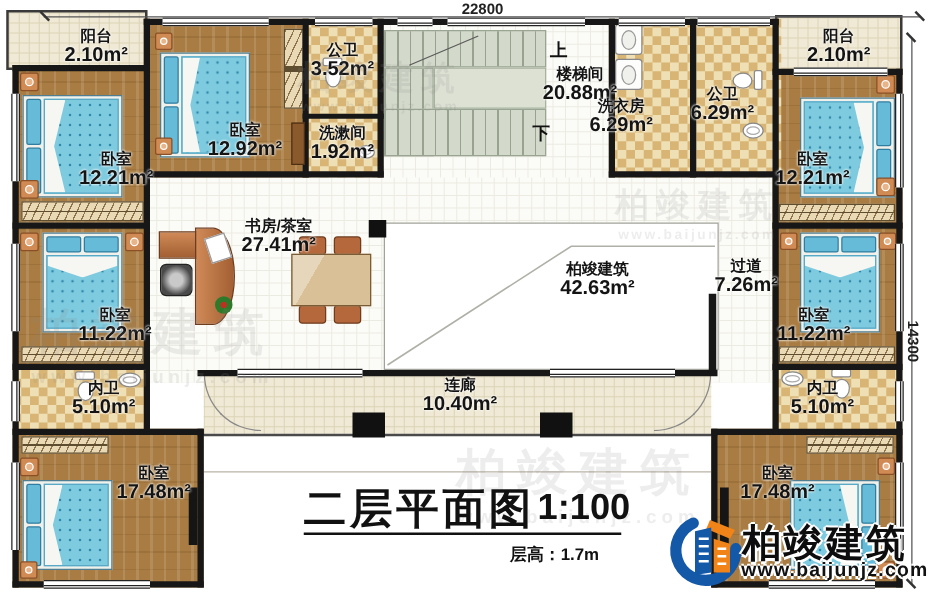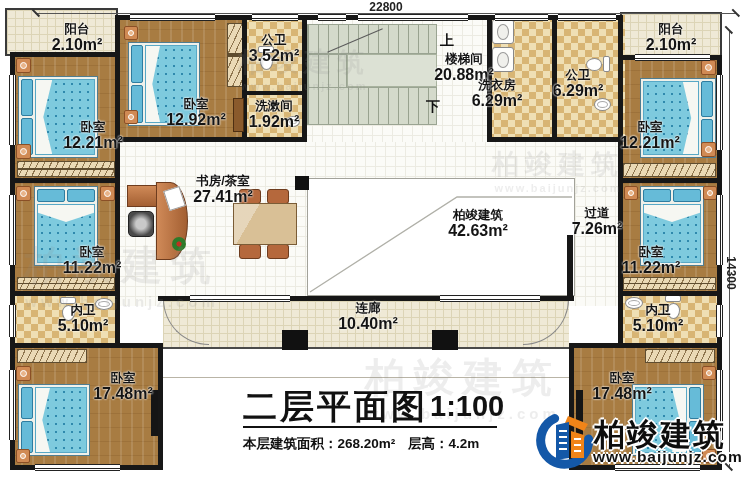--- a/index.html
+++ b/index.html
@@ -408,22 +408,21 @@
       <div class="l2">www.baijunjz.com</div>
     </div>
   <div class="wm lg" style="left:365px;top:350px">
     <div class="l1">柏竣建筑</div>
       <div class="l2">www.baijunjz.com</div>
     </div>
 
   <div class="titlecn" style="left:243px;top:384px">二层平面图</div>
   <div class="titlescale" style="left:430px;top:390px">1:100</div>
   <div class="titleline" style="left:243px;top:426px;width:254px"></div>
-  <div class="infoline" style="left:243px;top:435px"><span>本层建筑面积：</span><span>268.20m²</span></div>
-  <div class="infoline" style="left:408px;top:435px"><span>层高：</span><span>4.2m</span></div>
+  <div class="infoline" style="left:408px;top:435px"><span>层高：</span><span>1.7m</span></div>
 
   <svg class="abs" style="left:532px;top:412px;z-index:80" width="62" height="58" viewBox="0 0 62 58">
     <path d="M30 5 A 24 24 0 1 0 56 35" fill="none" stroke="#1458a8" stroke-width="9" stroke-linecap="round" transform="rotate(-18 31 29)"></path>
     <path d="M36 4 L56 12 L52 19 L33 11 Z" fill="#f08418"></path>
     <path d="M24 13 L37 10 L37 46 L24 48 Z" fill="#1458a8"></path>
     <path d="M27 19 h8 M27 25 h8 M27 31 h8 M27 37 h8" stroke="#fff" stroke-width="2"></path>
     <path d="M39 19 L52 23 L52 46 L39 46 Z" fill="#f08418"></path>
     <path d="M42 27 h7 M42 33 h7 M42 39 h7" stroke="#fff" stroke-width="2"></path>
   </svg>
   <div class="logoname" style="left:594px;top:414px">柏竣建筑</div>

